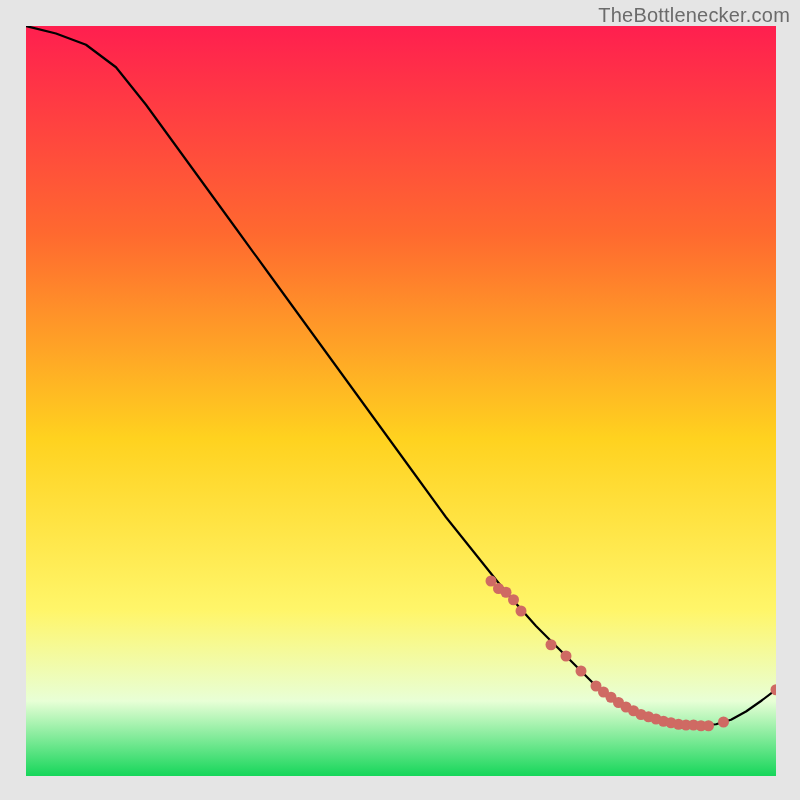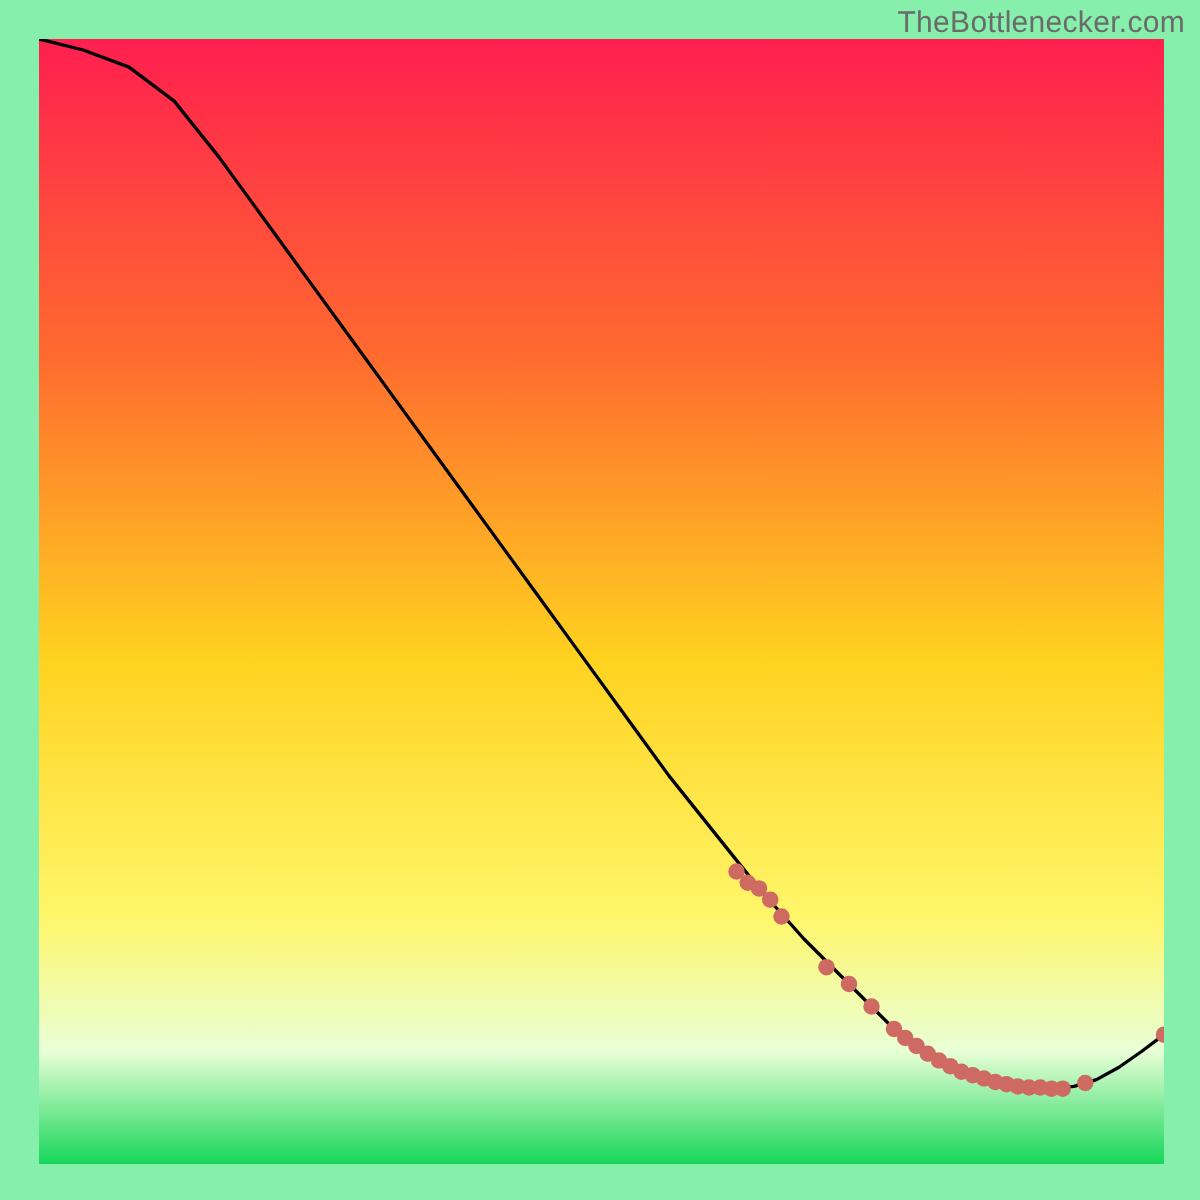--- a/index.html
+++ b/index.html
@@ -8,21 +8,21 @@
     width: 800px;
     height: 800px;
     background: #000;
     overflow: hidden;
     font-family: Arial, Helvetica, sans-serif;
   }
   .stage {
     position: relative;
     width: 800px;
     height: 800px;
-    background: #86efac;
+    background: #e5e5e5;
   }
   .plot {
     position: absolute;
     left: 26px;
     top: 26px;
     width: 750px;
     height: 750px;
   }
   .plot svg {
     display: block;

